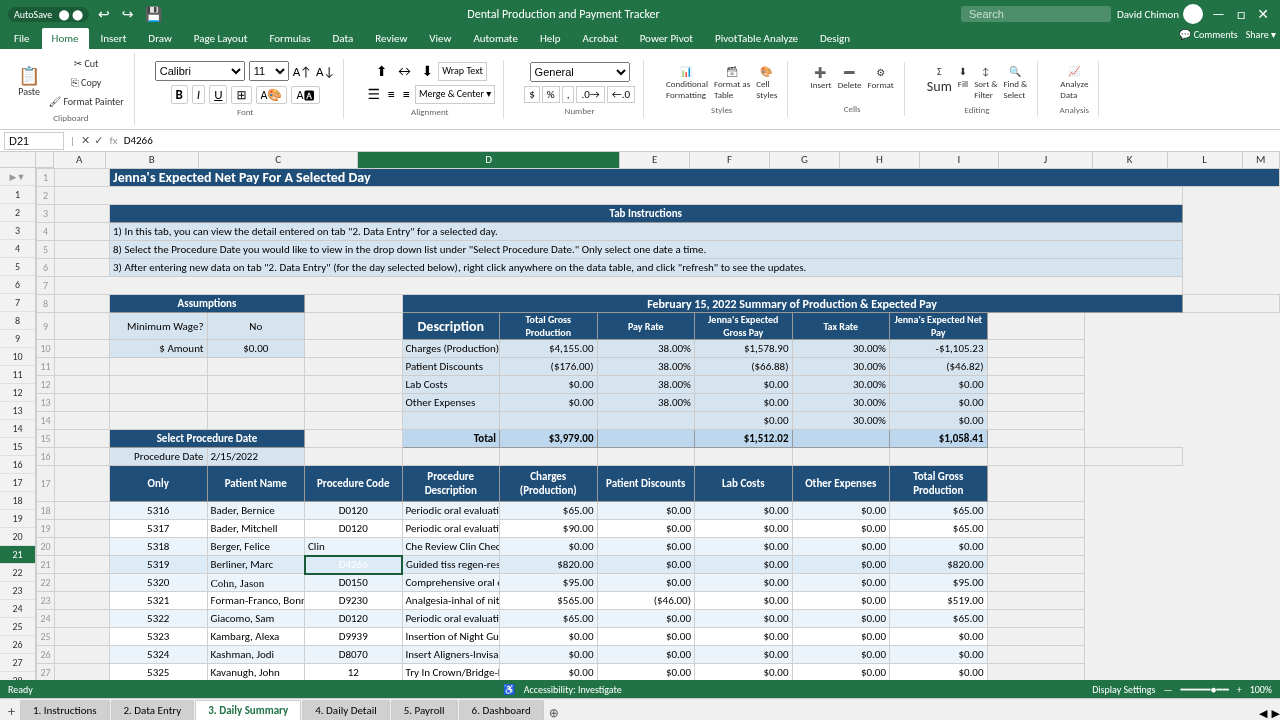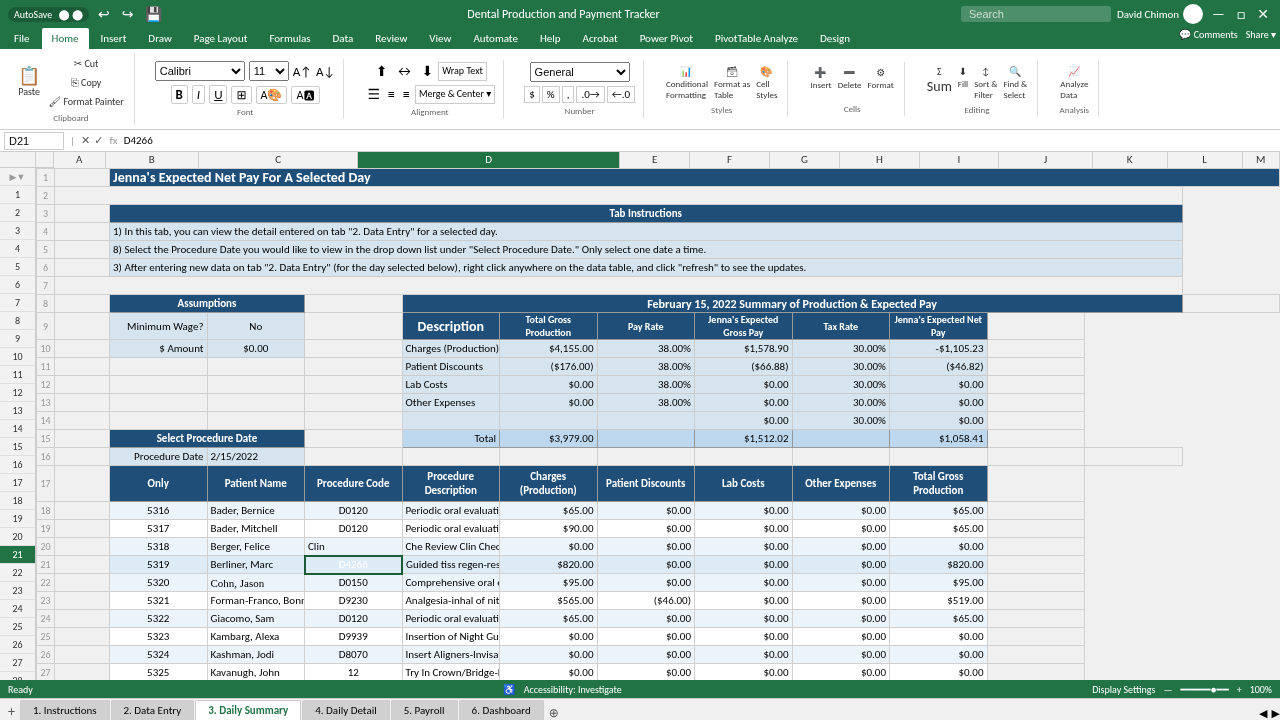--- a/index.html
+++ b/index.html
@@ -149,21 +149,21 @@
       color: white !important;
       text-align: center !important;
       font-weight: bold;
     }
     .summary-data {
       background: #D6E4F0 !important;
       text-align: right !important;
     }
     .summary-total {
       background: #BDD7EE !important;
-      font-weight: normal;
+      font-weight: bold;
       text-align: right !important;
     }
     .select-date-header {
       background: #1F4E79 !important;
       color: white !important;
       text-align: center !important;
       font-weight: bold;
     }
     .select-date-body {
       background: #D6E4F0 !important;

